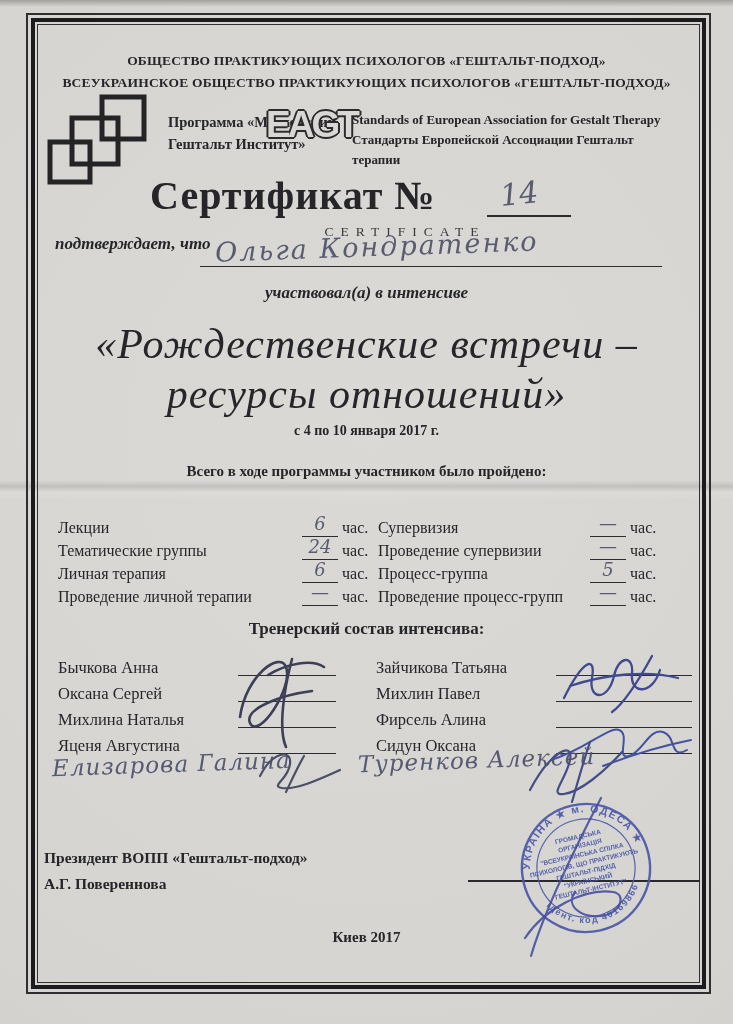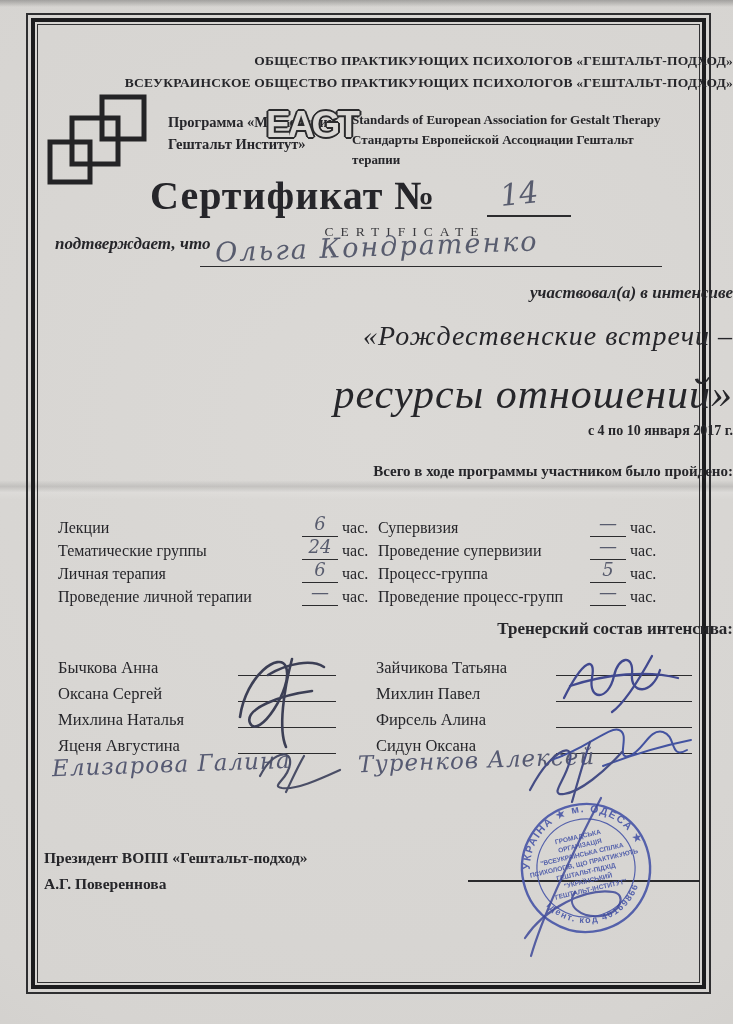--- a/index.html
+++ b/index.html
@@ -10,21 +10,21 @@
       linear-gradient(180deg, rgba(40,40,40,.30) 0px, rgba(40,40,40,0) 7px),
       linear-gradient(180deg, rgba(255,255,255,0) 46.9%, rgba(80,80,80,.16) 47.5%, rgba(255,255,255,.12) 48.1%, rgba(255,255,255,0) 48.8%),
       radial-gradient(140% 105% at 50% 42%, #dbd9d6 0%, #d6d4d1 60%, #c7c5c1 100%);
   }
   
   .frame{position:absolute;left:26px;top:13px;right:22px;bottom:30px;border:2px solid #2e2e30;}
   .frame-mid{position:absolute;left:3px;top:3px;right:3px;bottom:3px;border:4px solid #1c1c1e;}
   .frame-in{position:absolute;left:2px;top:2px;right:2px;bottom:2px;border:1px solid #323234;}
 
   .abs{position:absolute;}
-  .ctr{left:0;right:0;text-align:right;}
+  .ctr{left:0;right:0;text-align:center;}
 
   .org{top:50px;font-size:13.5px;font-weight:bold;line-height:1.6;letter-spacing:.2px;}
 
   .program{left:168px;top:112px;font-size:14.5px;font-weight:bold;line-height:1.5;}
   .eagt{
     left:266px;top:104px;font-family:"Liberation Sans","DejaVu Sans",sans-serif;
     font-weight:bold;font-size:37px;letter-spacing:-3px;color:#d9d7d4;
     text-shadow:-2px 0 #2b2b2d,2px 0 #2b2b2d,0 -2px #2b2b2d,0 2px #2b2b2d,
                 -1px -1px #2b2b2d,1px -1px #2b2b2d,-1px 1px #2b2b2d,1px 1px #2b2b2d;
   }
@@ -34,21 +34,21 @@
   .cert-num-line{left:487px;top:181px;width:84px;border-bottom:2px solid #2c2c2e;height:34px;}
   .hand{font-family:"DejaVu Serif",serif;font-style:italic;color:#585c6e;}
   .cert-num{left:500px;top:176px;font-size:30px;transform:rotate(-6deg);}
   .cert-en{left:275px;top:224px;width:260px;text-align:center;font-size:13.5px;letter-spacing:7px;color:#3a3a3e;}
 
   .confirms{left:55px;top:234px;font-size:17px;font-weight:bold;font-style:italic;}
   .name-line{left:200px;top:240px;width:462px;border-bottom:1.5px solid #2c2c2e;height:26px;}
   .recipient-name{left:215px;top:231px;font-size:27px;letter-spacing:2px;transform:rotate(-2deg);}
   .participated{top:283px;font-size:17px;font-weight:bold;font-style:italic;}
 
-  .event1{top:320px;font-size:28px;font-style:italic;letter-spacing:1px;}
+  .event1{top:320px;font-size:42px;font-style:italic;letter-spacing:1px;}
   .event2{top:370px;font-size:42px;font-style:italic;letter-spacing:1px;}
   .dates{top:423px;font-size:14px;font-weight:bold;}
 
   .hours-head{top:463px;font-size:15px;font-weight:bold;}
   .hrow{height:23px;font-size:16px;}
   .hlabel{position:absolute;top:0;}
   .hline{position:absolute;top:1px;height:16px;border-bottom:1.5px solid #2c2c2e;width:36px;}
   .hval{position:absolute;top:-6px;width:36px;text-align:center;font-size:18px;}
   .hunit{position:absolute;top:0;}
 
@@ -251,13 +251,14 @@
     </text>
   </svg>
 
   <svg class="sig" style="left:505px;top:788px;" width="130" height="180" viewBox="0 0 130 180">
     <g fill="none" stroke="#3f4a9a" stroke-width="2.2" stroke-linecap="round" opacity=".85">
       <path d="M96,10 C70,60 40,120 26,168"></path>
       <path d="M20,150 C40,120 80,100 108,104 C122,106 116,126 96,128 C76,130 60,118 70,104"></path>
     </g>
   </svg>
 
+  <div class="abs ctr city">Киев 2017</div>
 </div>
 
 </body></html>

